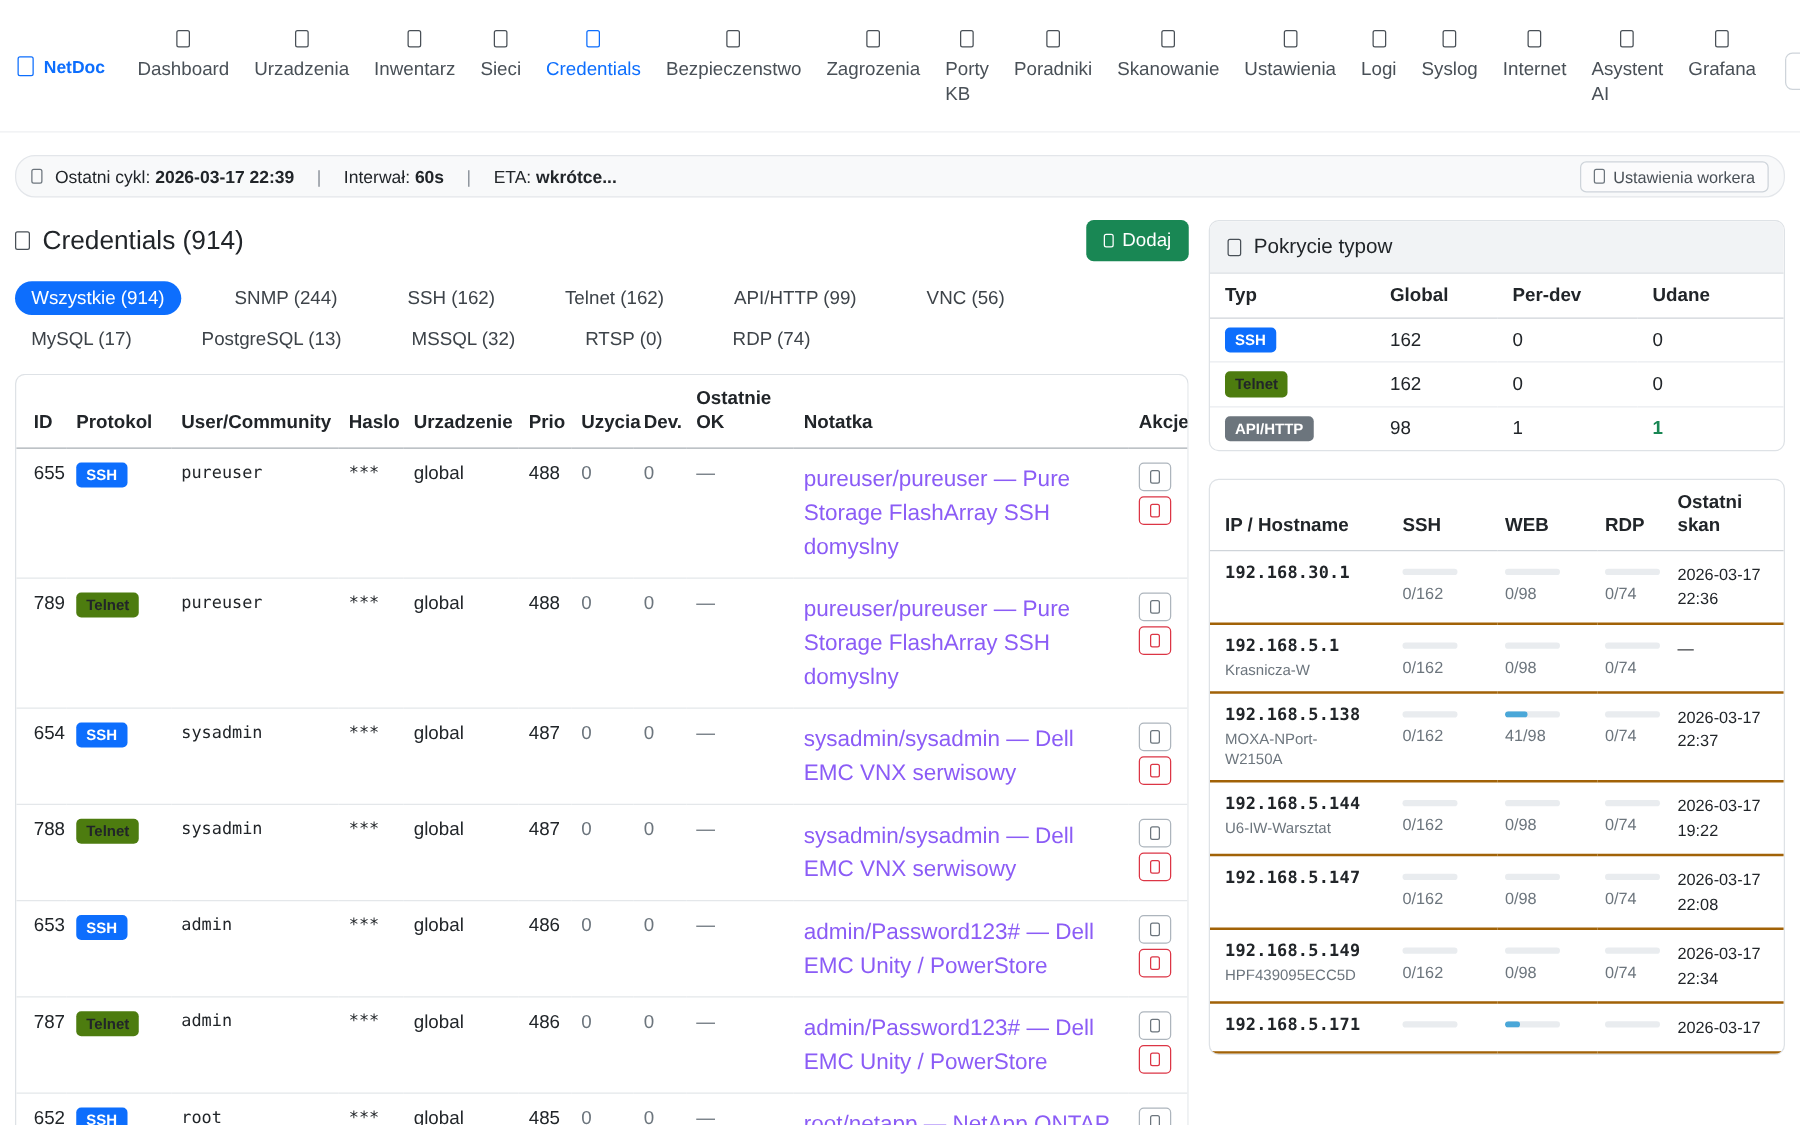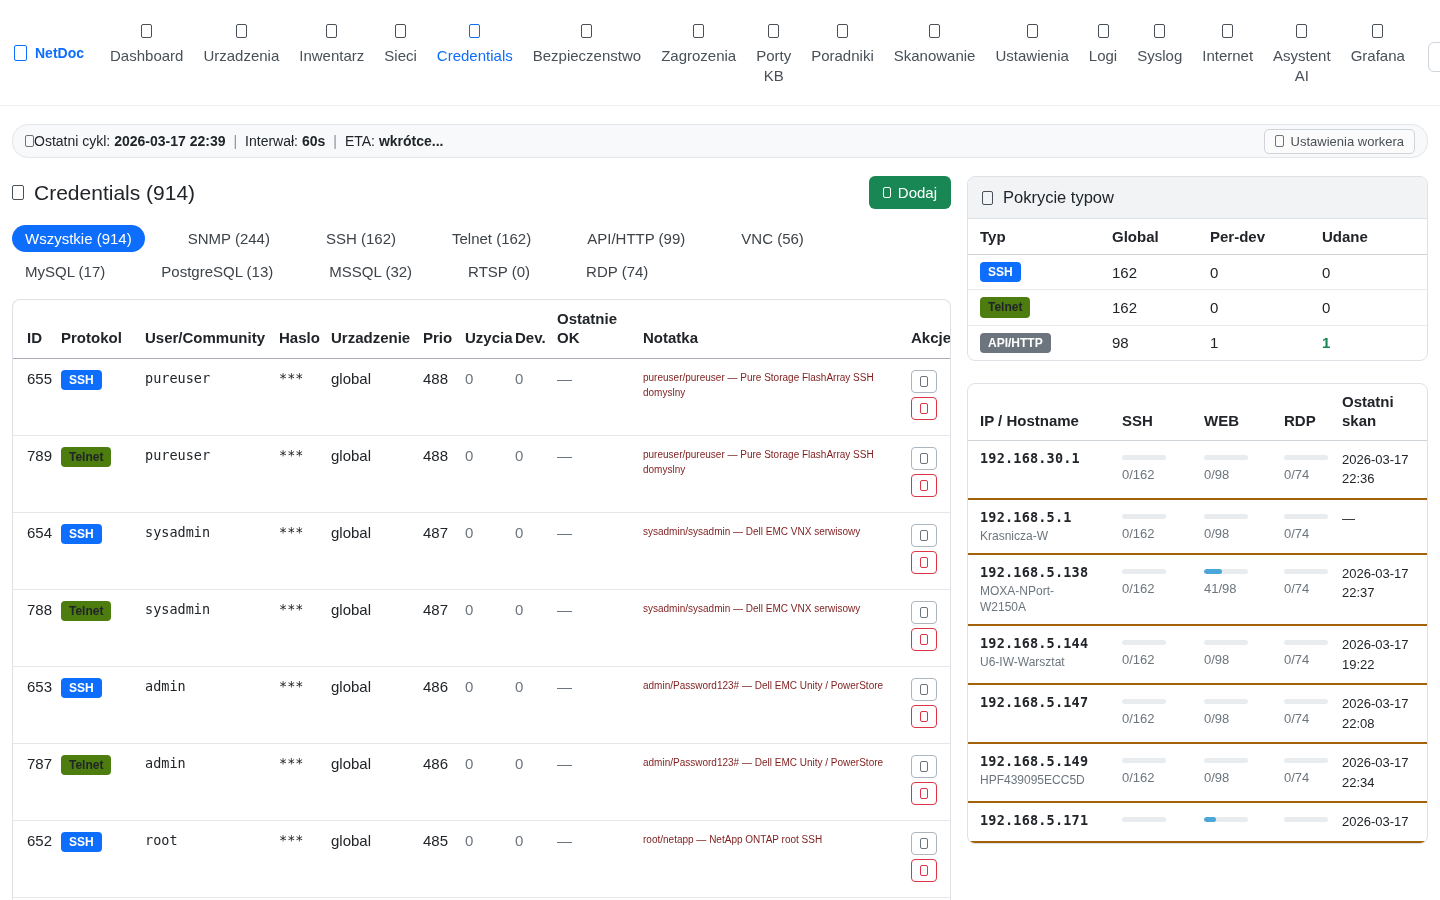--- a/index.html
+++ b/index.html
@@ -10,26 +10,26 @@
   
   .tofu{display:inline-block;width:11px;height:14px;border:1.5px solid currentColor;border-radius:2px;flex:none}
   .t-sm{width:8px;height:11px;border-width:1.2px}
 
   
   .topnav{display:flex;align-items:center;height:106px;padding:0 14px;border-bottom:1px solid #eef0f2}
   .brand{display:flex;align-items:center;gap:8px;color:#0d6efd;font-weight:700;font-size:14px;cursor:pointer}
   .brand .tofu{width:13px;height:16px}
   #nav-list{display:flex;align-items:flex-start;gap:20px;margin-left:26px;flex:1}
   .nav-item{display:flex;flex-direction:column;align-items:center;gap:8px;color:#495057;font-size:15px;cursor:pointer;padding-top:4px}
-  .nav-item .nav-label{text-align:center;width:min-content;line-height:1.3}
+  .nav-item .nav-label{text-align:left;width:min-content;line-height:1.3}
   .nav-item.active{color:#0d6efd}
   .cutoff{position:absolute;top:42px;left:1428px;width:26px;height:30px;border:1px solid #ced4da;border-radius:6px;background:#fff}
 
   
-  .statusbar{margin:18px 12px 0;height:34px;background:#f8f9fa;border:1px solid #e3e6ea;border-radius:16px;display:flex;align-items:center;padding:0 12px;font-size:14px;gap:0}
+  .statusbar{margin:18px 12px 0;height:34px;background:#f8f9fa;border:1px solid #e3e6ea;border-radius:16px;display:flex;align-items:center;padding:0 12px;font-size:14px;gap:10px}
   .statusbar .tofu{color:#6c757d;width:9px;height:12px}
   .sb-item b{font-weight:700}
   .sep{color:#8a9199;margin:0 8px}
   .worker-btn{margin-left:auto;display:flex;align-items:center;gap:7px;background:#fbfbfc;border:1px solid #ced4da;border-radius:5px;padding:4px 10px;font-size:13px;color:#495057;cursor:pointer}
 
   
   .content{display:flex;gap:16px;padding:18px 12px 0;align-items:flex-start}
   .main-col{width:939px;flex:none}
   .side-col{flex:1;min-width:0}
 
@@ -47,21 +47,21 @@
   table.cred{width:100%;border-collapse:collapse;table-layout:fixed;font-size:15px}
   .cred th{font-weight:700;text-align:left;vertical-align:bottom;padding:10px 8px;border-bottom:1px solid #a8aeb4;line-height:1.25}
   .cred td{padding:11px 8px;border-bottom:1px solid #e4e7ea;vertical-align:top}
   .cred th:first-child,.cred td:first-child{padding-left:14px}
   .mono{font-family:"DejaVu Sans Mono",monospace;font-size:13.5px}
   .badge{display:inline-block;font-size:12px;font-weight:700;padding:3px 8px;border-radius:4px;color:#fff;line-height:1.2}
   .badge.primary{background:#0d6efd}
   .badge.warning{background:#4d7c0f;color:#212529}
   .badge.info{background:#2ab6d9}
   .badge.secondary{background:#6c757d}
-  .note{color:#7f1d1d;font-size:10px;line-height:1.5}
+  .note{color:#8b5cf6;font-size:18px;line-height:1.5}
   .muted{color:#6c757d}
   .actions .btn-icon{width:26px;height:23px;display:flex;align-items:center;justify-content:center;background:#fff;border-radius:4px;cursor:pointer;margin-bottom:4px}
   .btn-icon.edit{border:1px solid #adb5bd;color:#6c757d}
   .btn-icon.del{border:1px solid #dc3545;color:#dc3545}
 
   
   .card{border:1px solid #dee2e6;border-radius:8px;background:#fff;overflow:hidden}
   .card-head{background:#f1f3f5;padding:11px 14px;display:flex;align-items:center;gap:10px;font-size:16.5px;border-bottom:1px solid #dee2e6}
   .card-head .tofu{color:#495057;width:11px;height:14px}
   .rot-badge{margin-left:auto;background:#6c757d;color:#fff;font-size:12.5px;padding:4px 9px;border-radius:7px;white-space:nowrap}

